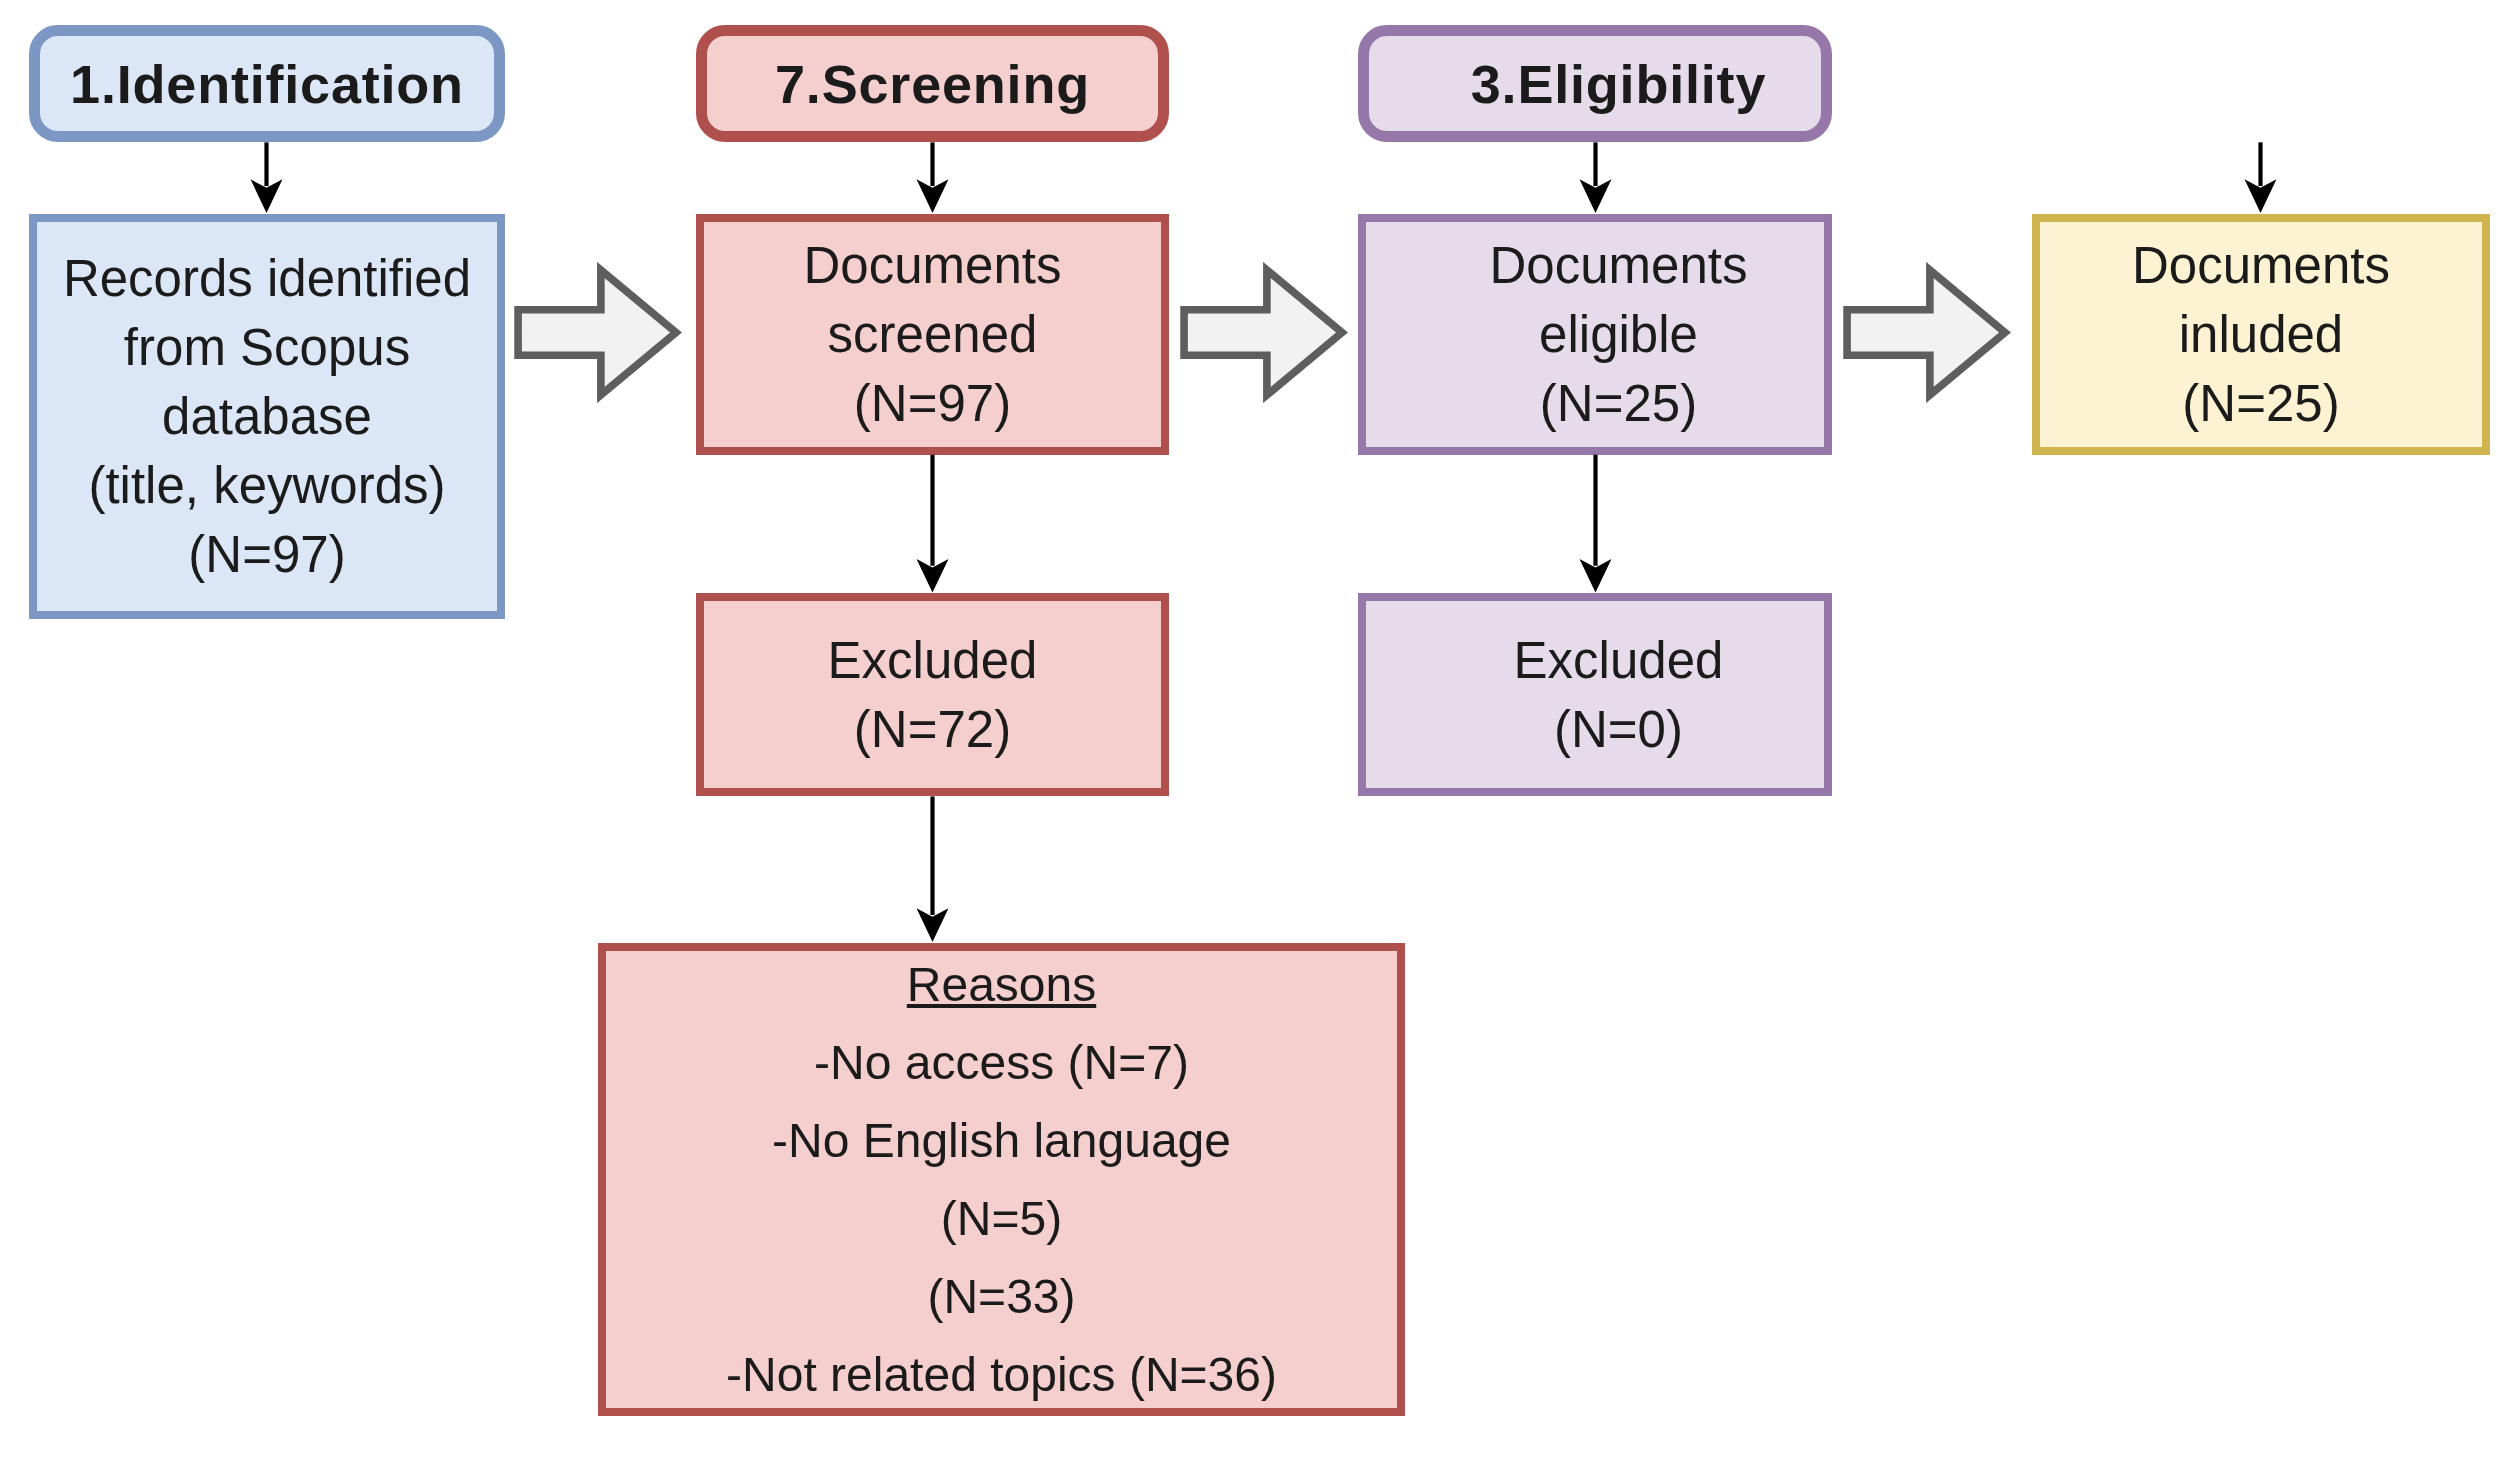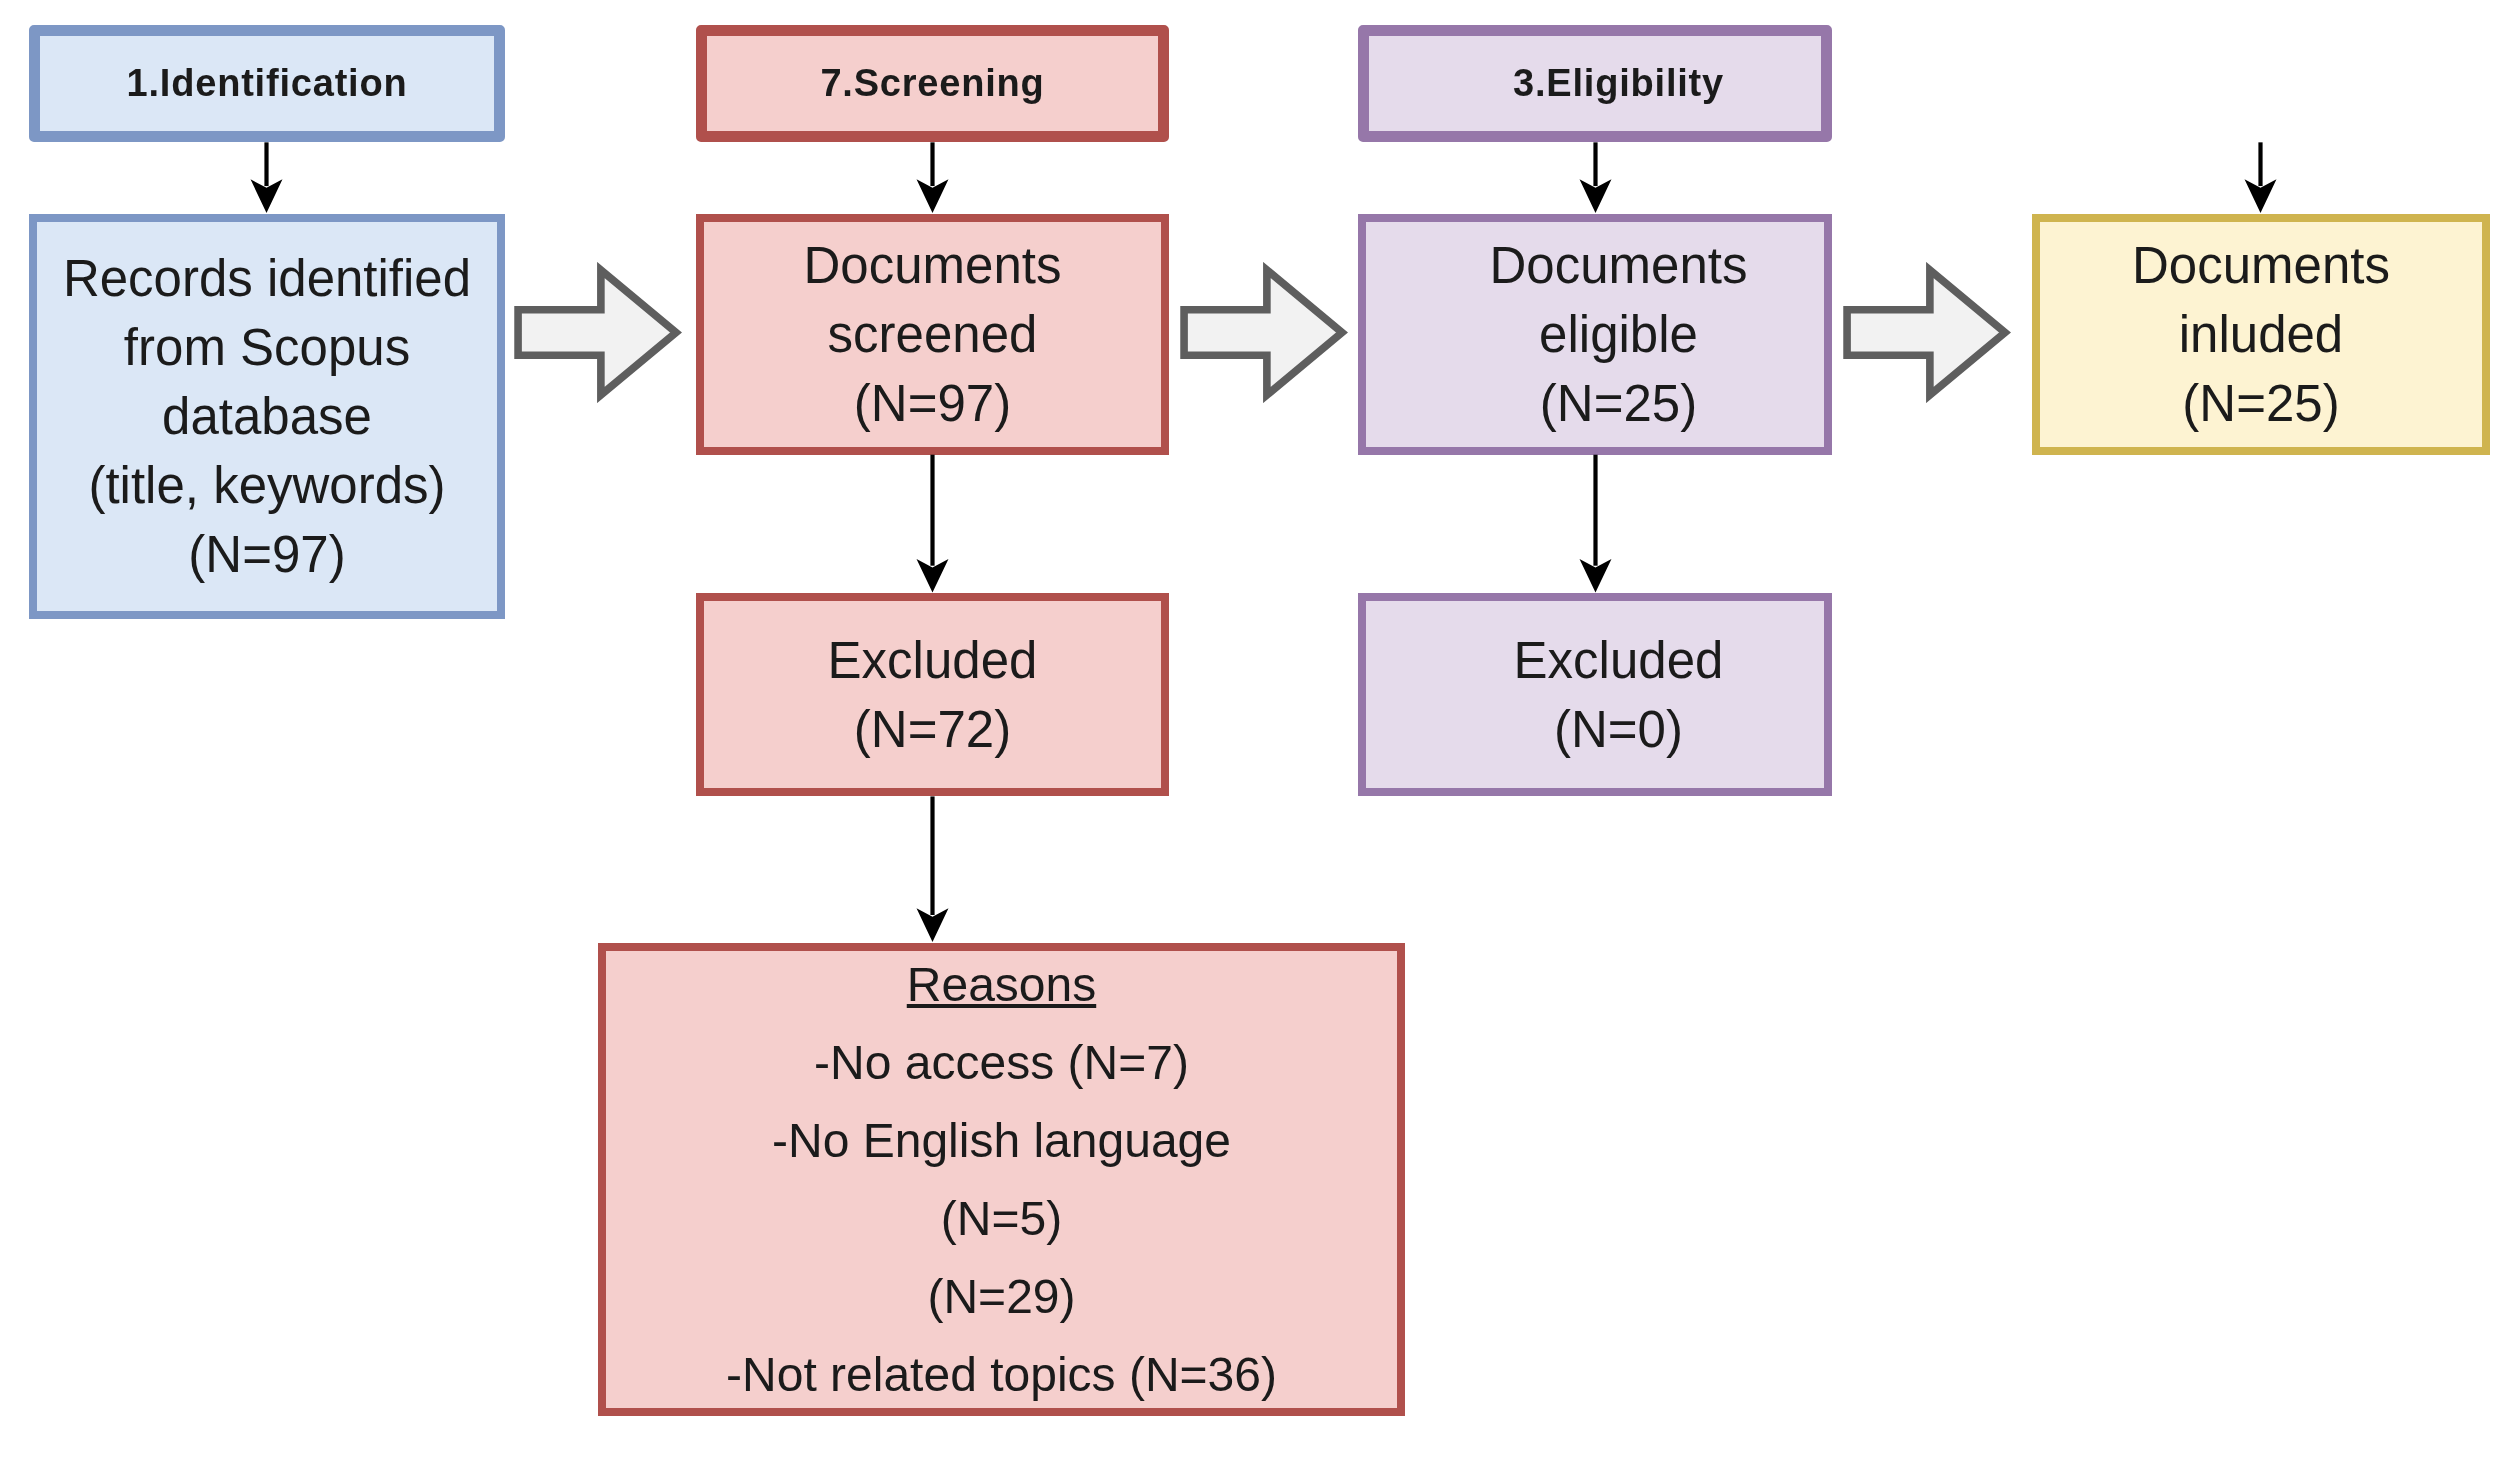--- a/index.html
+++ b/index.html
@@ -13,23 +13,23 @@
     overflow:hidden;
   }
   
   .c1{left:29px;width:476px;}
   .c2{left:696px;width:473px;}
   .c3{left:1358px;width:474px;padding-left:47px;}
   .c4{left:2032px;width:458px;}
 
   .hdr{
     position:absolute;top:25.4px;height:117px;
-    border-radius:5px;
+    border-radius:29px;
     display:flex;align-items:center;justify-content:center;
-    font-size:38px;font-weight:bold;
+    font-size:54px;font-weight:bold;
     letter-spacing:0.8px;
   }
   .box{
     position:absolute;
     display:flex;flex-direction:column;align-items:center;justify-content:center;
     text-align:center;
     font-size:51px;line-height:69px;
   }
   .blue{background:#dbe7f6;border:8.5px solid #7d97c5;}
   .red{background:#f5cfcd;border:8.5px solid #b0504c;}
@@ -132,18 +132,18 @@
   <svg style="left:914px;top:796px" width="37" height="148" viewBox="0 0 44 175">
     <line x1="22" y1="0" x2="22" y2="141" stroke="#000" stroke-width="5"></line>
     <polygon points="22,173 3,133 22,143 41,133" fill="#000"></polygon>
   </svg>
 
   <div class="box red reasons">
     <div class="ln u">Reasons</div>
     <div class="ln">-No access (N=7)</div>
     <div class="ln">-No English language</div>
     <div class="ln">(N=5)</div>
-    <div class="ln">(N=29)</div>
+    <div class="ln">(N=33)</div>
     <div class="ln">-Not related topics (N=36)</div>
   </div>
 
 </div>
 
 
 </body></html>

